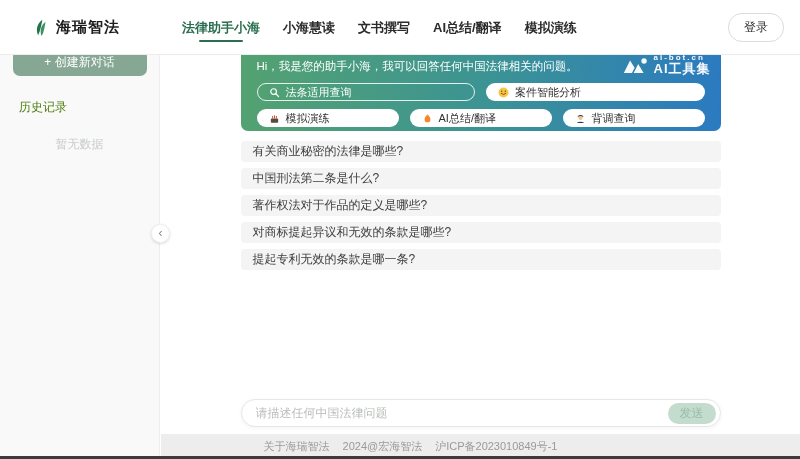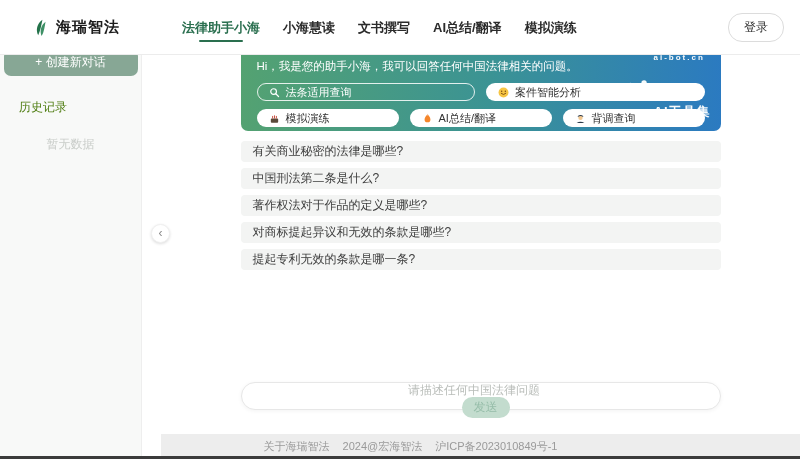--- a/index.html
+++ b/index.html
@@ -30,21 +30,21 @@
   }
   .login-btn {
     margin-left: auto; margin-right: 16px; font-size: 12px; color: #333;
     border: 1px solid #dcdcdc; border-radius: 14px; padding: 5px 15px;
     background: #fff; cursor: pointer; white-space: nowrap;
     font-family: inherit;
   }
 
   
   .sidebar {
-    position: absolute; top: 39px; left: 0; width: 142px; bottom: 0;
+    position: absolute; top: 39px; left: 0; width: 160px; bottom: 0;
     background: #f8f9f8; border-right: 1px solid #eeeeee;
   }
   .new-chat-btn {
     display: block; margin: 10px auto 0; width: 134px; height: 27px;
     background: #87a795; color: #fff; font-size: 12px; border: none;
     border-radius: 7px; cursor: pointer; font-family: inherit;
   }
   .history-label { margin: 23px 0 0 19px; font-size: 12px; color: #4d7c0f; }
   .empty-label { margin-top: 20px; text-align: center; font-size: 12px; color: #c9cdc9; }
   .collapse-btn {
@@ -65,21 +65,21 @@
   .banner {
     margin-top: 7px; height: 85px; border-radius: 7px; flex-shrink: 0;
     background: linear-gradient(93deg, #54a271 0%, #3b9394 52%, #2b7ac1 100%);
     position: relative; color: #fff;
   }
   .greeting { padding: 13px 118px 0 16px; font-size: 11.5px; white-space: nowrap; overflow: hidden; }
   .watermark { position: absolute; top: 7px; right: 10px; display: flex; align-items: center; gap: 5px; opacity: .96; }
   .watermark svg { width: 27px; height: 20px; }
   .wm-text { display: flex; flex-direction: column; line-height: 1.15; }
   .wm-site { font-size: 8px; letter-spacing: 2px; font-weight: 700; }
-  .wm-name { font-size: 13px; font-weight: 700; letter-spacing: 1px; margin-top: 43px; }
+  .wm-name { font-size: 13px; font-weight: 700; letter-spacing: 1px; }
 
   .pill-rows { padding: 0 16px; margin-top: 9px; display: flex; flex-direction: column; gap: 8px; }
   .pill-row { display: flex; gap: 11px; }
   .pill {
     flex: 1; height: 18px; border-radius: 9px; background: #fff;
     border: 1px solid transparent; display: flex; align-items: center; gap: 6px;
     padding-left: 11px; font-size: 11px; color: #333; cursor: pointer; white-space: nowrap;
   }
   .pill.selected { background: transparent; border-color: rgba(255,255,255,.85); color: #fff; }
   .pill svg { width: 11px; height: 11px; flex-shrink: 0; }
@@ -87,25 +87,24 @@
   .questions { margin-top: 10px; display: flex; flex-direction: column; gap: 6px; }
   .question {
     height: 21px; background: #f3f4f3; border-radius: 4px; font-size: 12px;
     color: #3c3c3c; display: flex; align-items: center; padding-left: 12px;
     cursor: pointer; white-space: nowrap;
   }
 
   .spacer { flex: 1; }
 
   .input-bar {
-    flex-shrink: 0; margin-bottom: 24px; height: 28px;
+    flex-shrink: 0; margin-bottom: 7px; height: 28px;
     border: 1px solid #e7e7e7; border-radius: 15px; background: #fff;
     display: flex; align-items: center; padding: 0 4px 0 14px;
     box-shadow: 0 1px 4px rgba(0,0,0,.05);
-    flex-direction: column;
   }
   .input-field { flex: 1; border: none; outline: none; font-size: 12px; color: #333; background: transparent; font-family: inherit; }
   .input-field::placeholder { color: #b9bdb9; }
   .send-btn {
     width: 48px; height: 21px; border-radius: 11px; background: #c3dcce;
     color: #96bda9; font-size: 12px; border: none; cursor: pointer;
     display: flex; align-items: center; justify-content: center; flex-shrink: 0;
     font-family: Liberation Sans, sans-serif;
   }
 

